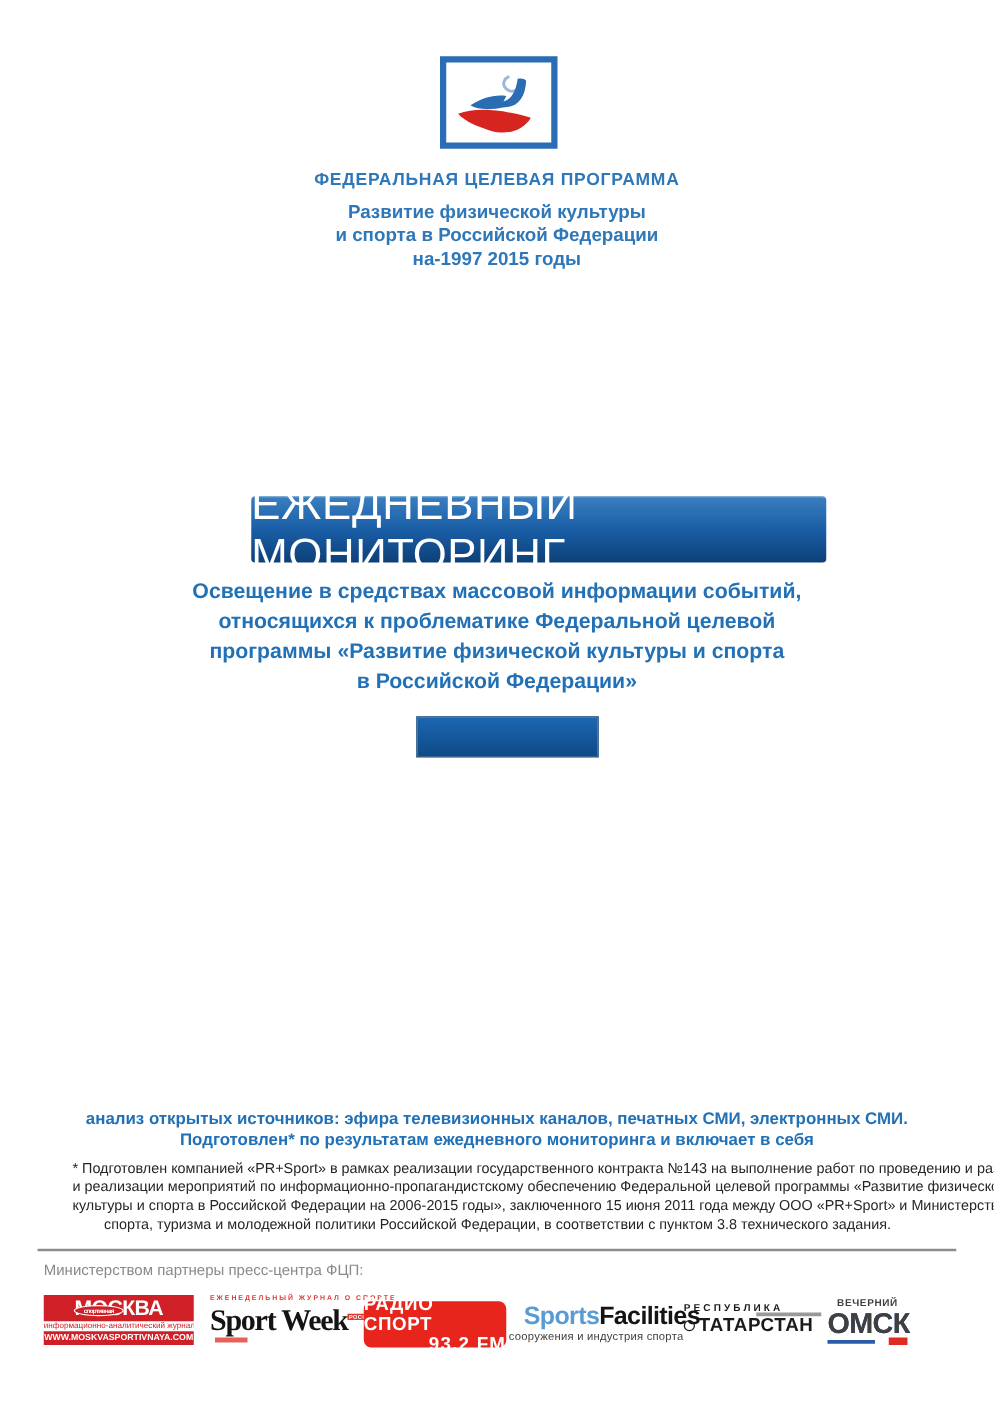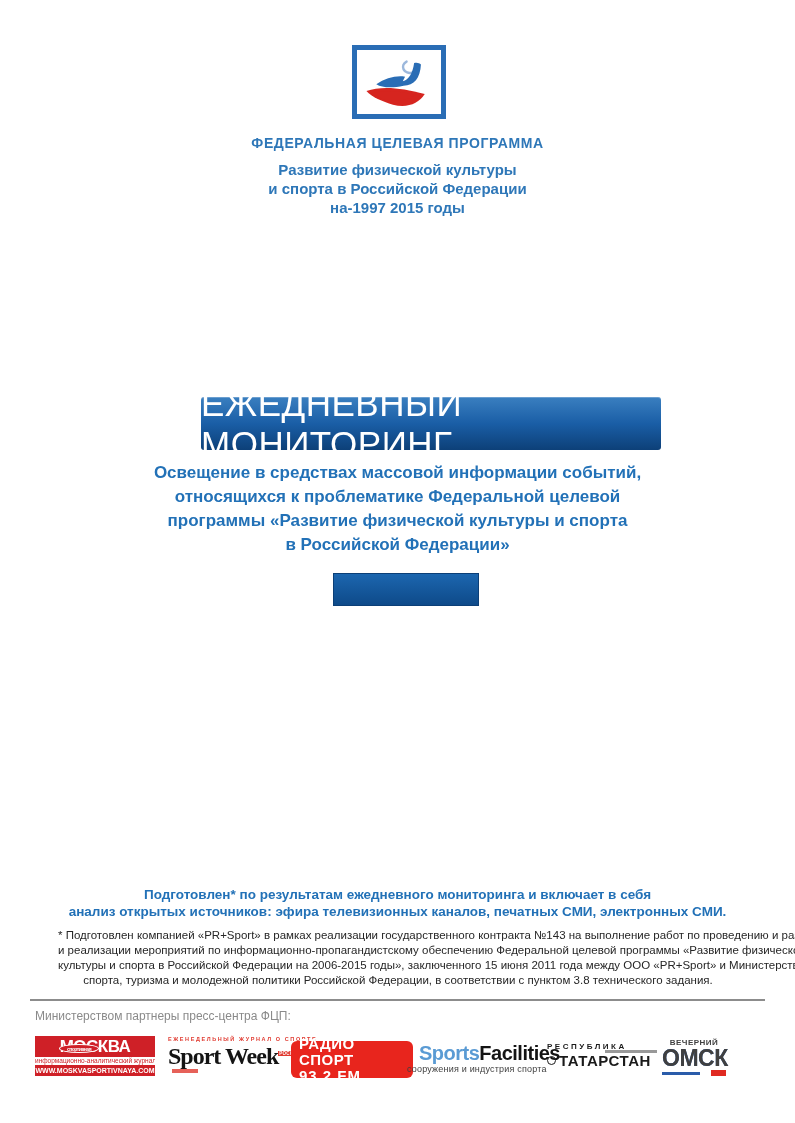--- a/index.html
+++ b/index.html
@@ -90,23 +90,22 @@
     font-weight:bold;line-height:24px;letter-spacing:-1px;white-space:nowrap;
   }
   .sportweek .region{
     color:#fff;background:#e03a30;font-family:"Liberation Sans",sans-serif;
     font-size:4.5px;font-weight:bold;padding:0 1px;vertical-align:super;letter-spacing:.3px;
   }
   .sportweek .smudge{width:26px;height:4px;background:#e03a30;margin:1px 0 0 4px;opacity:.8;}
   
   .radiosport{
     left:291px;top:1041px;width:114px;height:37px;background:#e8251d;border-radius:6px;
-    color:#fff;display:flex;flex-direction:column;align-items:flex-start;justify-content:center;
+    color:#fff;display:flex;flex-direction:column;align-items:flex-end;justify-content:center;
     font-weight:bold;
-    padding-left:8px;
   }
   .radiosport .l1{font-size:15px;line-height:16px;letter-spacing:.5px;}
   .radiosport .l2{font-size:15px;line-height:15px;letter-spacing:1px;}
   
   .sportsfacilities{left:407px;top:1043px;width:130px;}
   .sportsfacilities .name{font-size:20px;font-weight:bold;line-height:21px;letter-spacing:-.5px;white-space:nowrap;margin-left:12px;}
   .sportsfacilities .p1{color:#5a9bd4;}
   .sportsfacilities .p2{color:#141414;}
   .sportsfacilities .tag{color:#3f3f3f;font-size:9px;letter-spacing:.2px;white-space:nowrap;text-align:center;}
   
@@ -157,22 +156,22 @@
   <div class="subtitle">
     <div class="line">Освещение в средствах массовой информации событий,</div>
     <div class="line">относящихся к проблематике Федеральной целевой</div>
     <div class="line">программы «Развитие физической культуры и спорта</div>
     <div class="line">в Российской Федерации»</div>
   </div>
 
   <div class="date-box"></div>
 
   <div class="summary">
+    <div class="line">анализ открытых источников: эфира телевизионных каналов, печатных СМИ, электронных СМИ.</div>
     <div class="line">Подготовлен* по результатам ежедневного мониторинга и включает в себя</div>
-    <div class="line">анализ открытых источников: эфира телевизионных каналов, печатных СМИ, электронных СМИ.</div>
   </div>
 
   <div class="footnote">
     <div class="line">* Подготовлен компанией «PR+Sport» в рамках реализации государственного контракта №143 на выполнение работ по проведению и разработки</div>
     <div class="line">и реализации мероприятий по информационно-пропагандистскому обеспечению Федеральной целевой программы «Развитие физической</div>
     <div class="line">культуры и спорта в Российской Федерации на 2006-2015 годы», заключенного 15 июня 2011 года между ООО «PR+Sport» и Министерством</div>
     <div class="line">спорта, туризма и молодежной политики Российской Федерации, в соответствии с пунктом 3.8 технического задания.</div>
   </div>
 
   <div class="rule"></div>

